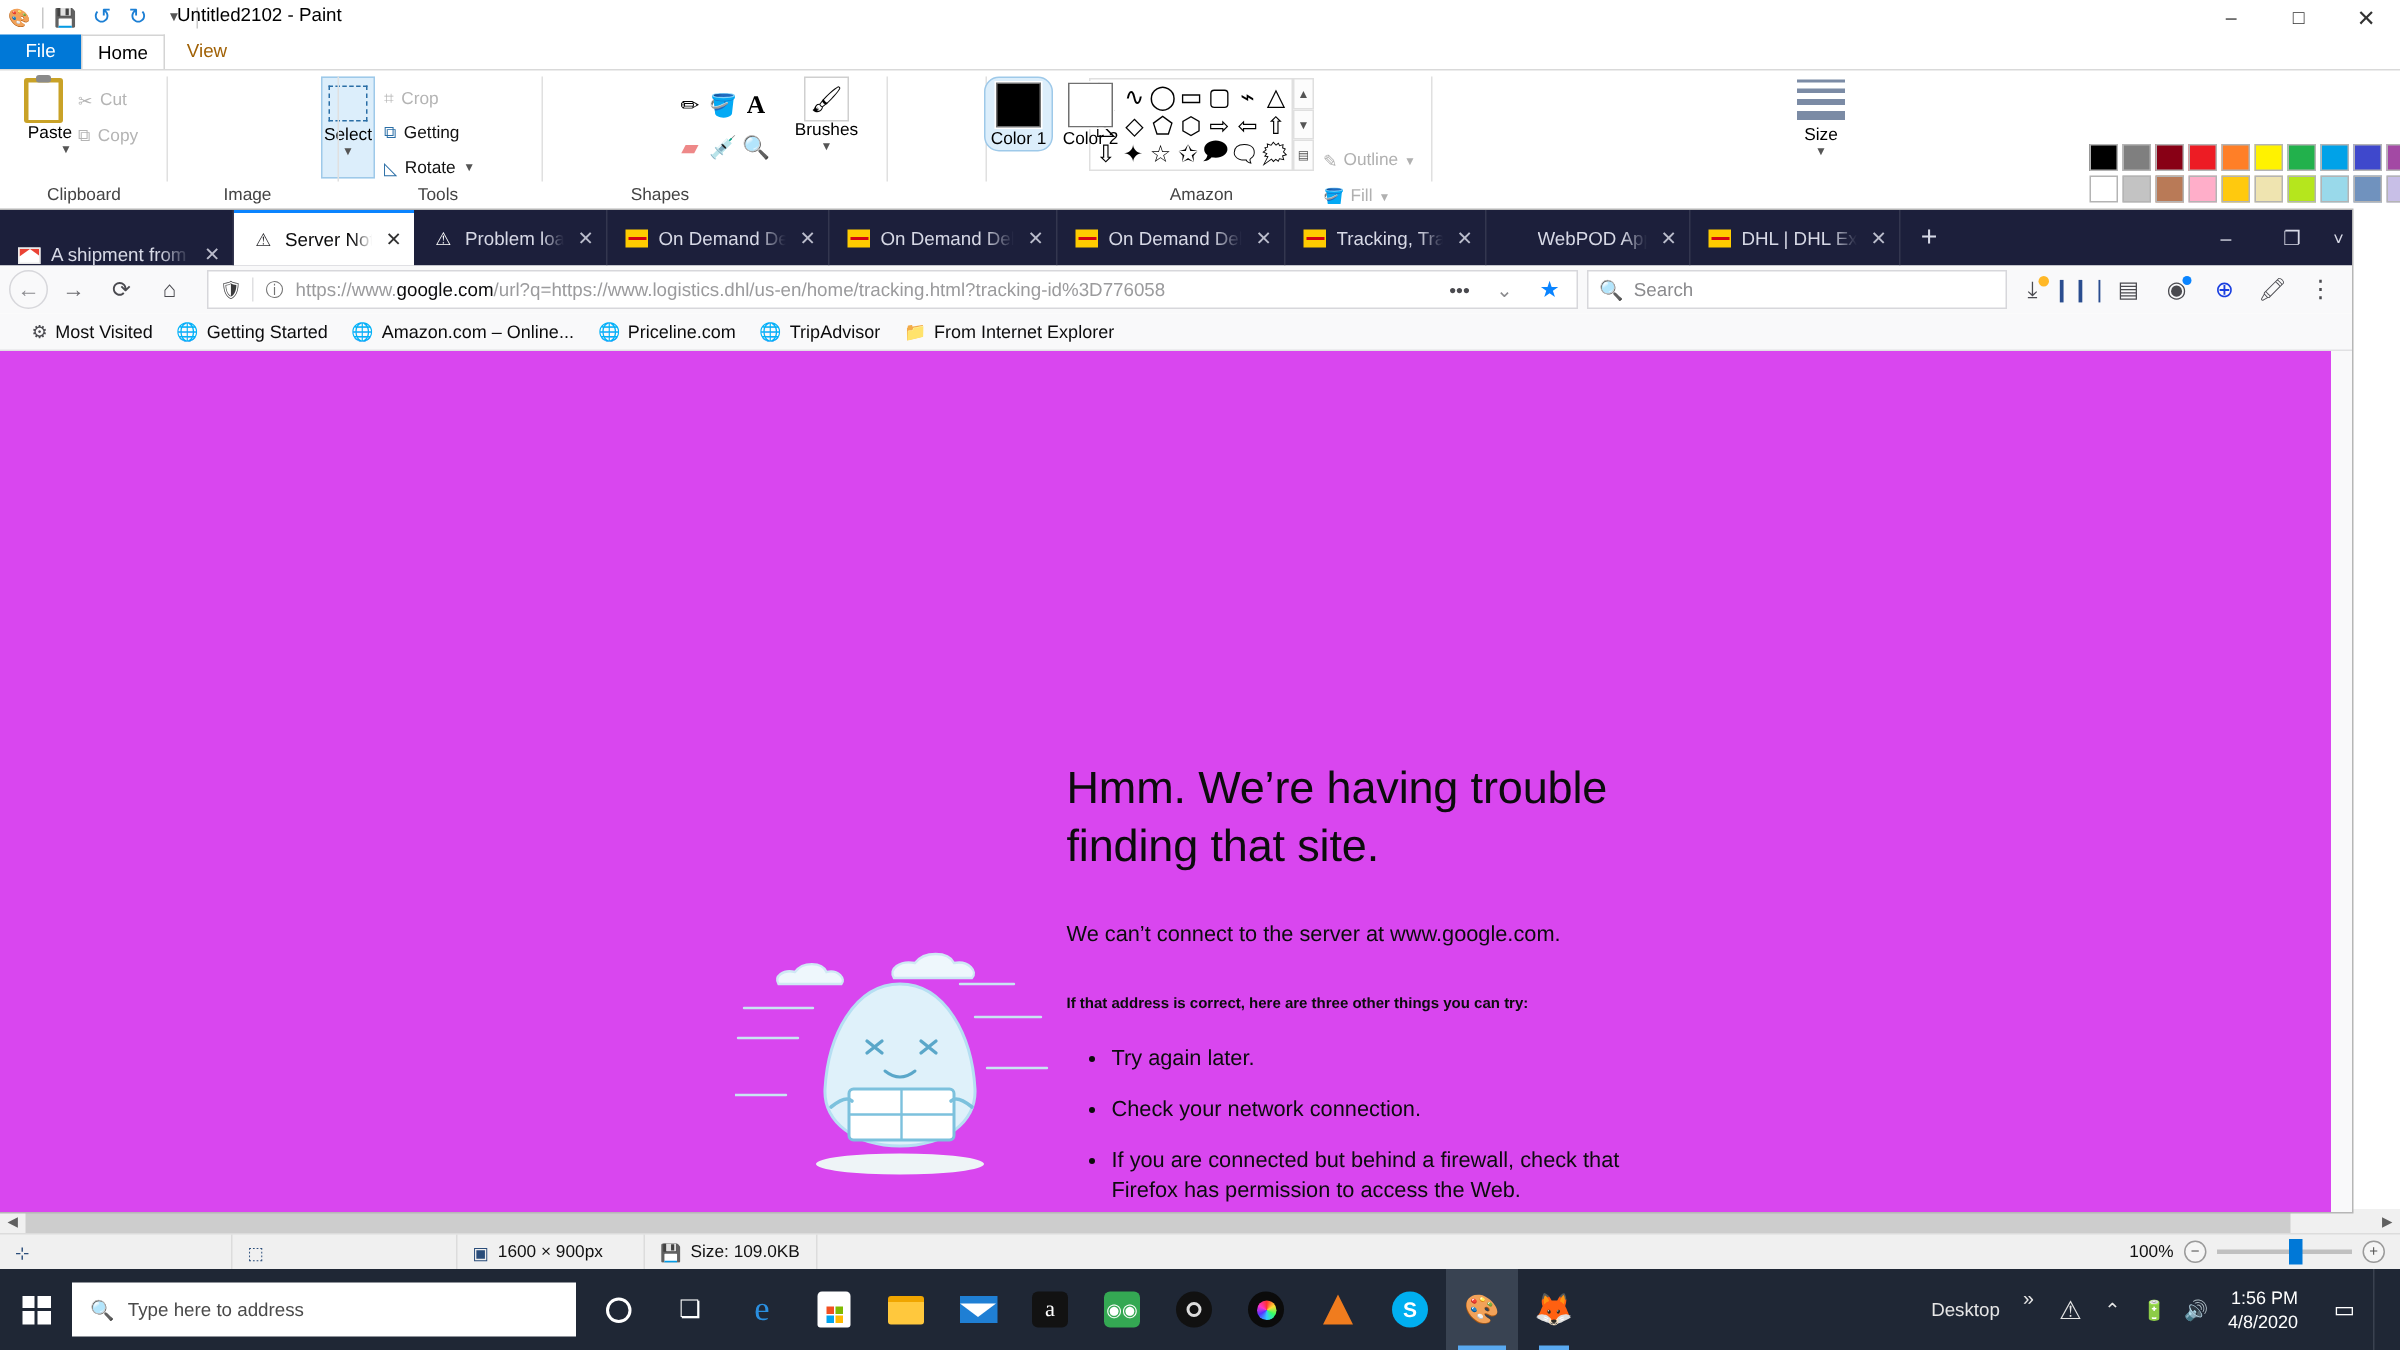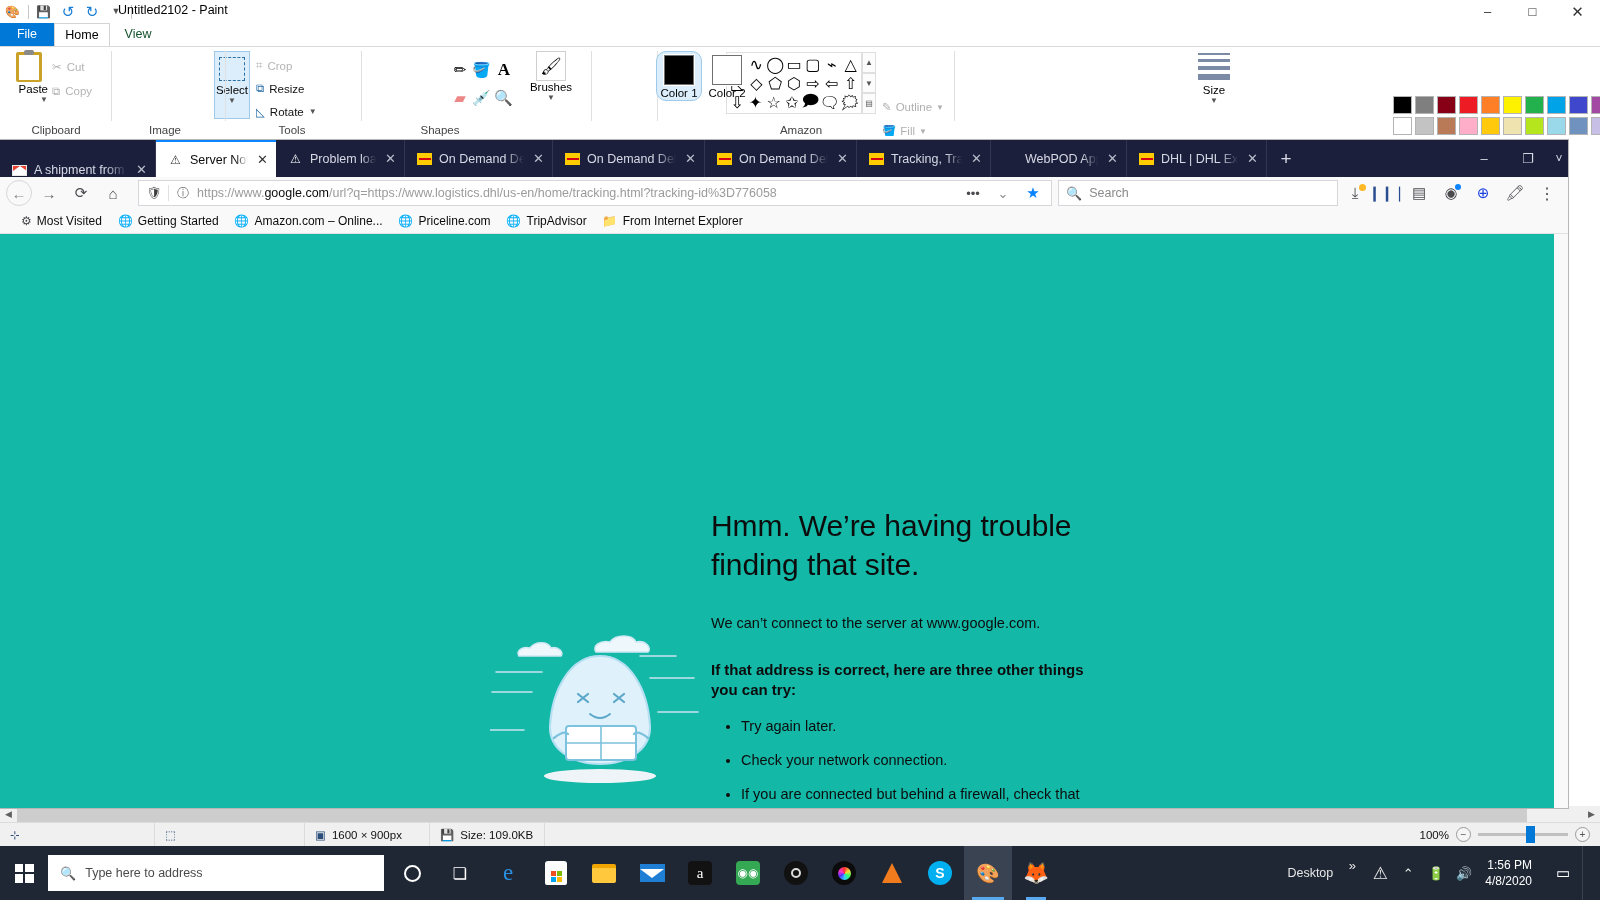--- a/index.html
+++ b/index.html
@@ -21,21 +21,21 @@
   .paint-title { position:absolute; left:118px; top:3px; font-size:12.5px; color:#000; }
   .win-ctrl { position:absolute; top:0; height:23px; display:flex; }
   .win-ctrl div { width:45px; height:23px; display:flex; align-items:center; justify-content:center; font-size:13px; color:#333; }
   .win-ctrl div.close { }
   .help-row { position:absolute; right:6px; top:27px; display:flex; gap:8px; align-items:center; }
 
   .ribbon-tabs { position:relative; height:23px; background:#fff; }
   .rtab { position:absolute; top:0; height:23px; line-height:23px; font-size:12.5px; text-align:center; }
   .rtab.file { left:0; width:54px; background:#0078d7; color:#fff; }
   .rtab.home { left:54px; width:56px; background:#fff; color:#000; border:1px solid #d4d4d4; border-bottom:none; }
-  .rtab.view { left:112px; width:52px; background:#fff; color:#14532d; }
+  .rtab.view { left:112px; width:52px; background:#fff; color:#a16207; }
 
   .ribbon { position:relative; height:90px; background:#fff; border-top:1px solid #d9d9d9; }
   .rgroup { position:absolute; top:0; height:90px; }
   .rgroup .glabel { position:absolute; bottom:1px; width:100%; text-align:center; font-size:11.5px; color:#444; }
   .rgroup .gdiv { position:absolute; right:0; top:4px; bottom:16px; width:1px; background:#e0e0e0; }
 
   .paste-btn { position:absolute; left:10px; top:5px; width:38px; text-align:right; }
   .clip-lbl { font-size:11.5px; color:#000; margin-top:1px; }
   .cut-copy { position:absolute; left:52px; top:8px; }
   .cc-item { display:flex; align-items:center; gap:5px; height:24px; font-size:11.5px; color:#b4b4b4; }
@@ -122,26 +122,26 @@
               mask-image:linear-gradient(to right,#000 94%,transparent 100%); }
   .url-text b { color:#0c0c0d; font-weight:400; }
   .url-btn { width:26px; height:24px; display:flex; align-items:center; justify-content:center; font-size:13px; color:#4a4a4f; }
   .searchbar { width:280px; height:26px; background:#fff; border:1px solid #d7d7db; display:flex; align-items:center; padding:0 7px; gap:7px; }
   .searchbar .ph { font-size:12.5px; color:#8a8a8d; }
 
   .ff-bookmarks { height:25px; background:#f9f9fa; border-bottom:1px solid #e1e1e3; display:flex; align-items:center; padding-left:14px; gap:2px; }
   .bm { display:flex; align-items:center; gap:5px; padding:2px 7px; font-size:12px; color:#0c0c0d; }
   .bm-ico { font-size:12px; color:#4a4a4f; }
 
-  .ff-content { position:relative; height:574px; background:#14b8a6;padding-left:48px; }
+  .ff-content { position:relative; height:574px; background:#d946ef;padding-left:48px; }
 
   .err { position:absolute; left:711px; top:272px; width:400px; }
   .err h1 { font-size:30px; font-weight:300; color:#0c0c0d; line-height:39px; letter-spacing:-0.1px; }
   .err .sub { margin-top:31px; font-size:14.5px; color:#0c0c0d; }
-  .err .bold { margin-top:29px; font-size:15px; font-weight:700; color:#0c0c0d; line-height:20px; }
+  .err .bold { margin-top:29px; font-size:10px; font-weight:700; color:#0c0c0d; line-height:20px; }
   .err ul { margin:16px 0 0 30px; }
   .err li { font-size:14.5px; color:#0c0c0d; line-height:20px; margin-bottom:14px; }
   .robot { position:absolute; left:490px; top:400px; width:220px; height:160px; }
   .ff-vscroll { position:absolute; right:0; top:0; width:14px; height:574px; background:#f9f9fa; }
 
   
   .taskbar { position:absolute; left:0; top:846px; width:1600px; height:54px; background:#1f2735; display:flex; align-items:center; }
   .start { width:48px; height:54px; display:flex; align-items:center; justify-content:center; }
   .start i { display:grid; grid-template-columns:1fr 1fr; grid-gap:2px; width:19px; height:19px; }
   .start i b { background:#fff; display:block; }
@@ -225,21 +225,21 @@
         <div style="font-size:11.5px;">Select</div>
         <div style="font-size:8px;color:#555;">▼</div>
       </div>
       <div class="img-cmds">
         <div class="ic-item dim">
           <span>⌗</span>
           <span>Crop</span>
         </div>
         <div class="ic-item">
           <span style="color:#2a6ea6;">⧉</span>
-          <span>Resize</span>
+          <span>Getting</span>
         </div>
         <div class="ic-item">
           <span style="color:#2a6ea6;">◺</span>
           <span>Rotate</span>
           <span style="font-size:8px;color:#555;">▼</span>
         </div>
       </div>
       <div class="glabel">Image</div>
       <div class="gdiv"></div>
     </div>

